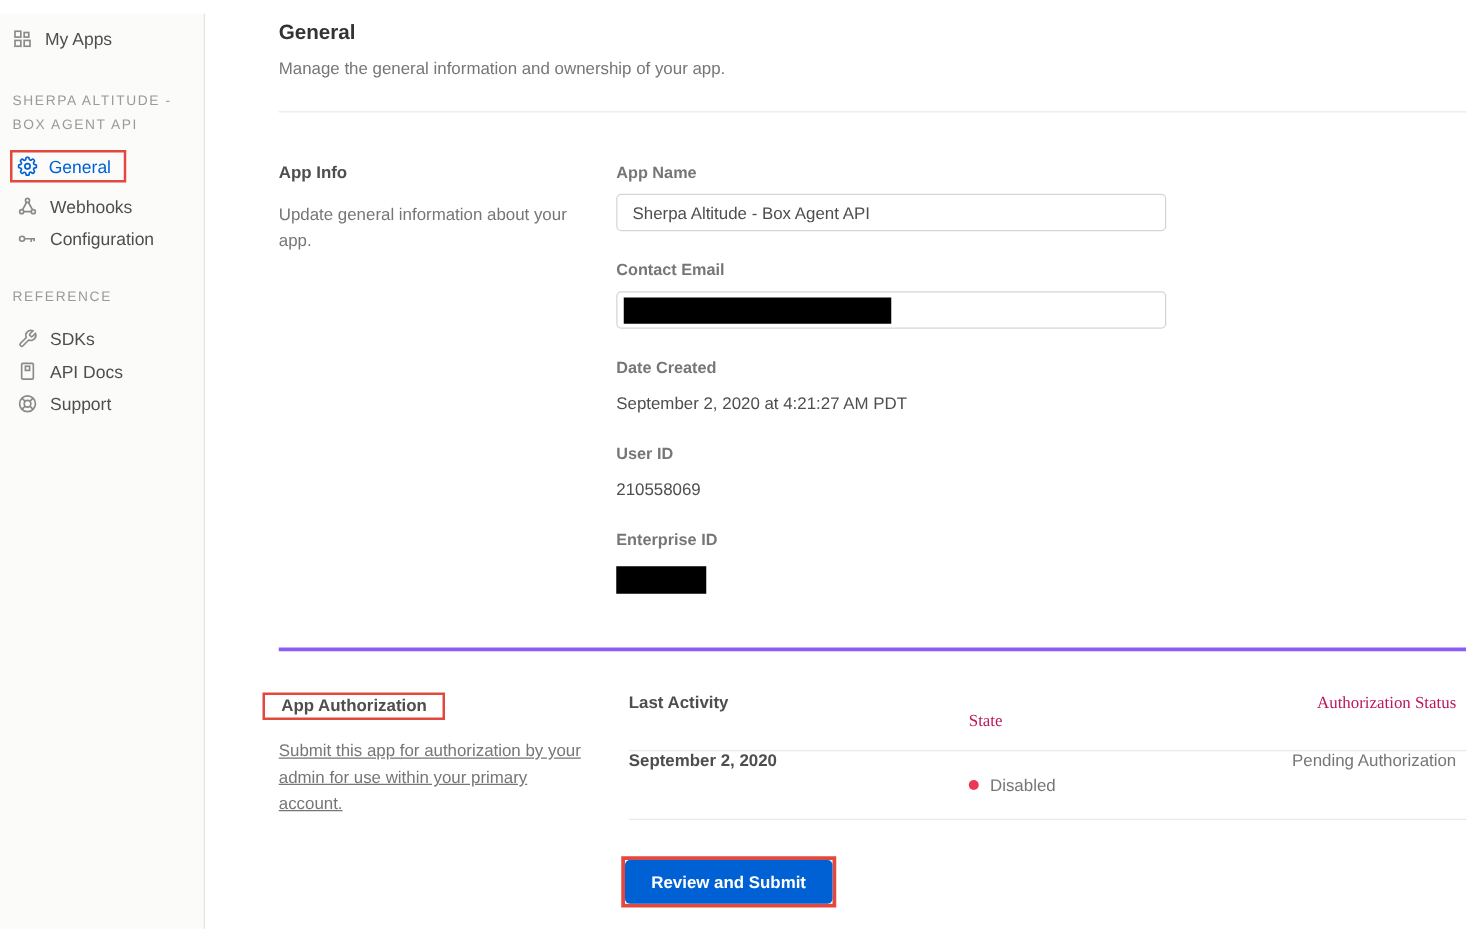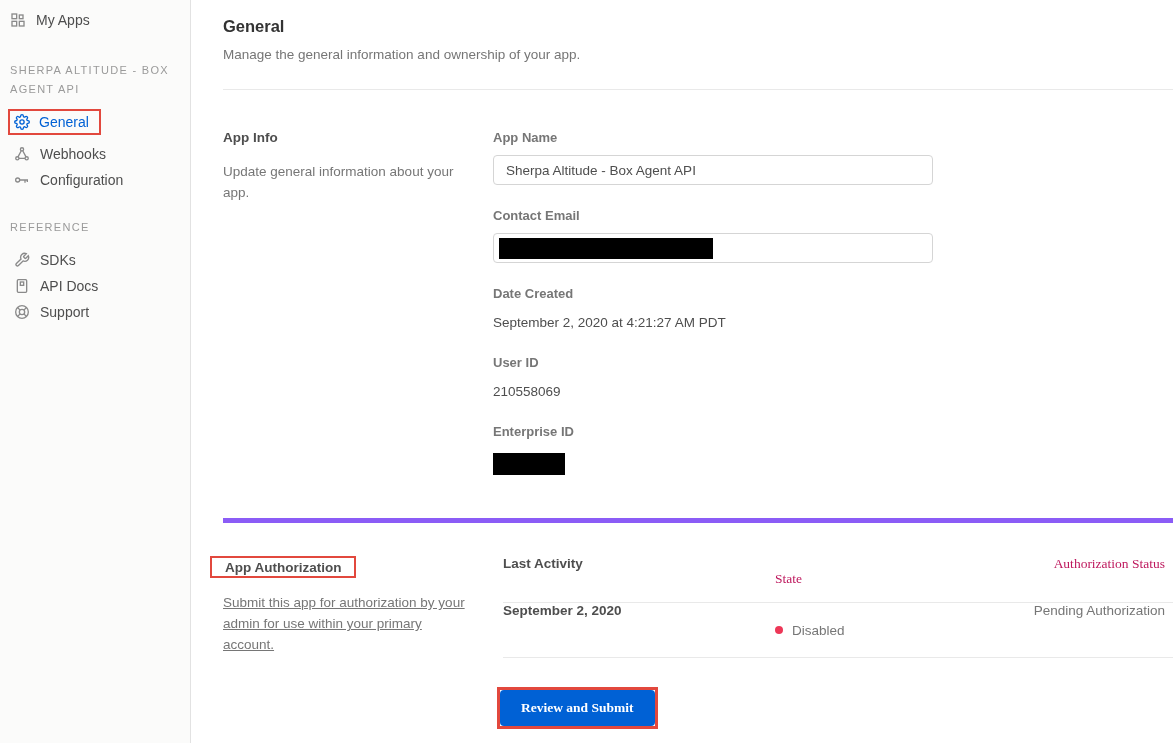--- a/index.html
+++ b/index.html
@@ -1,20 +1,20 @@
 <!DOCTYPE html>
 <html><head>
 <meta charset="utf-8">
 <style>
   * { margin:0; padding:0; box-sizing:border-box; }
   html,body { width:1173px; height:743px; overflow:hidden; background:#fff;
     font-family:"Liberation Sans", sans-serif; color:#4e4e4e; }
 
   
-  .sidebar { position:absolute; left:0; top:0; bottom:0; width:191px;
+  .sidebar { position:absolute; left:0; top:11px; bottom:0; width:164px;
     background:#fbfbfa; border-right:1px solid #e2e2e2; }
   .side-item { display:flex; align-items:center; gap:10px; font-size:14px;
     color:#4e4e4e; padding:5px 10px 5px 14px; cursor:pointer; }
   .side-item .icn { display:flex; color:#8a8a8a; flex:0 0 16px; }
   .my-apps { padding:12px 10px 8px 10px; }
   .side-section-label { font-size:11px; letter-spacing:1.3px; color:#9a9a9a;
     line-height:19px; margin:25px 14px 10px 10px; font-weight:bold; font-weight:normal; }
   .nav-hl { display:inline-flex; align-items:center; gap:9px; font-size:14px;
     border:2px solid #e2483d; margin:0 0 2px 8px; padding:3px 10px 3px 4px;
     color:#0061d5; cursor:pointer; }
@@ -22,21 +22,21 @@
   .side-gap { height:4px; }
 
   
   .main { position:absolute; left:191px; top:0; right:0; bottom:0; background:#fff;
     padding-left:32px; }
   .page-header { padding-top:17px; padding-bottom:27px; border-bottom:1px solid #e9e9e9; }
   .page-title { font-size:16.5px; font-weight:bold; color:#333; margin-bottom:11px; }
   .page-subtitle { font-size:13.5px; color:#767676; }
 
   .section { display:flex; }
-  .sec1 { padding-top:40px; padding-bottom:43px; border-bottom:5px solid #8b5cf6; }
+  .sec1 { padding-top:40px; padding-bottom:43px; border-bottom:3px solid #8b5cf6; }
   .sec2 { padding-top:33px; }
   .sec-left { width:270px; flex:0 0 270px; padding-right:26px; }
   .sec-heading { font-size:13.5px; font-weight:bold; color:#4e4e4e; }
   .sec-desc { font-size:13.5px; color:#767676; line-height:21px; margin-top:16px; }
   .sec-right { flex:1; min-width:0; }
 
   .field { margin-bottom:23px; }
   .field-label { font-size:13px; font-weight:bold; color:#767676; margin-bottom:10px; }
   .text-input { width:440px; height:30px; border:1px solid #d5d5d5; border-radius:4px;
     padding:0 12px; font-size:13.5px; color:#4e4e4e; background:#fff;
@@ -64,21 +64,21 @@
   .th2, .th3 { color:#be185d;font-family:Liberation Serif, serif; }
   .td1 { font-weight:bold; color:#4e4e4e; }
   .td2, .td3 { color:#767676; }
   .dot { width:8px; height:8px; border-radius:50%; background:#ed3757; margin-right:9px; flex:0 0 8px; }
 
   
   .btn-area { margin-top:29px; padding-left:4px; }
   .btn-hl { display:inline-block; border:3px solid #e2483d; }
   .primary-btn { background:#0061d5; color:#fff; border:none; border-radius:4px;
     font-size:13.5px; font-weight:bold; padding:10px 21px; cursor:pointer;
-    font-family:Liberation Serif, serif; }
+    font-family:Liberation Sans, sans-serif; }
 
   svg { display:block; }
 </style>
 </head>
 <body>
 
 <nav class="sidebar">
 
   <div class="side-item my-apps">
     <span class="icn">

